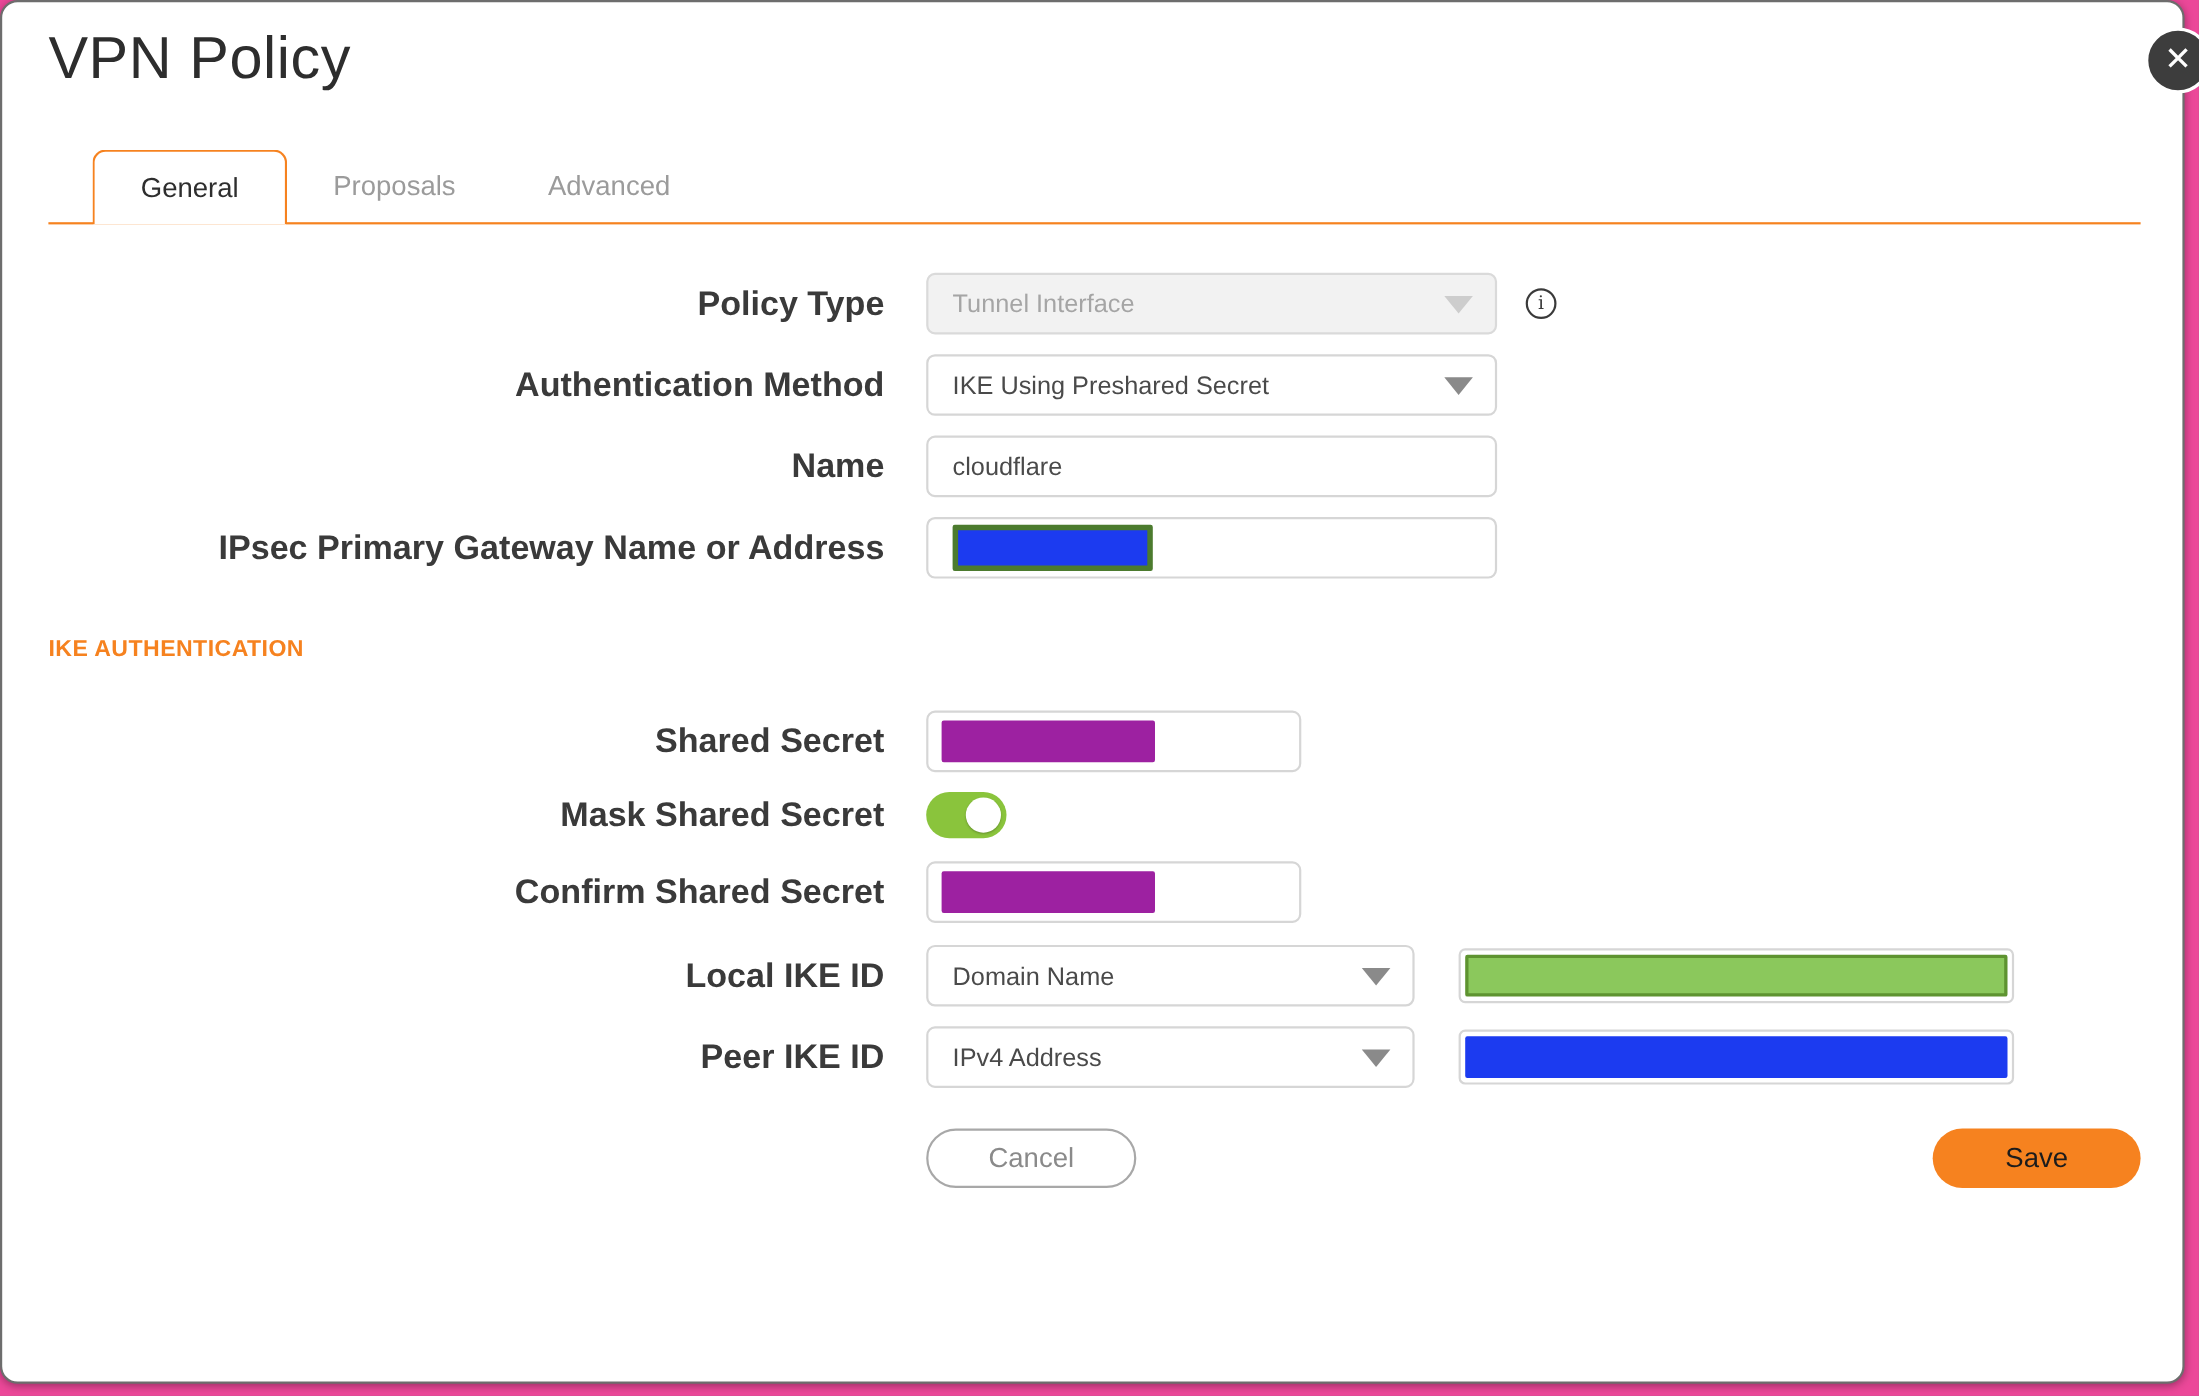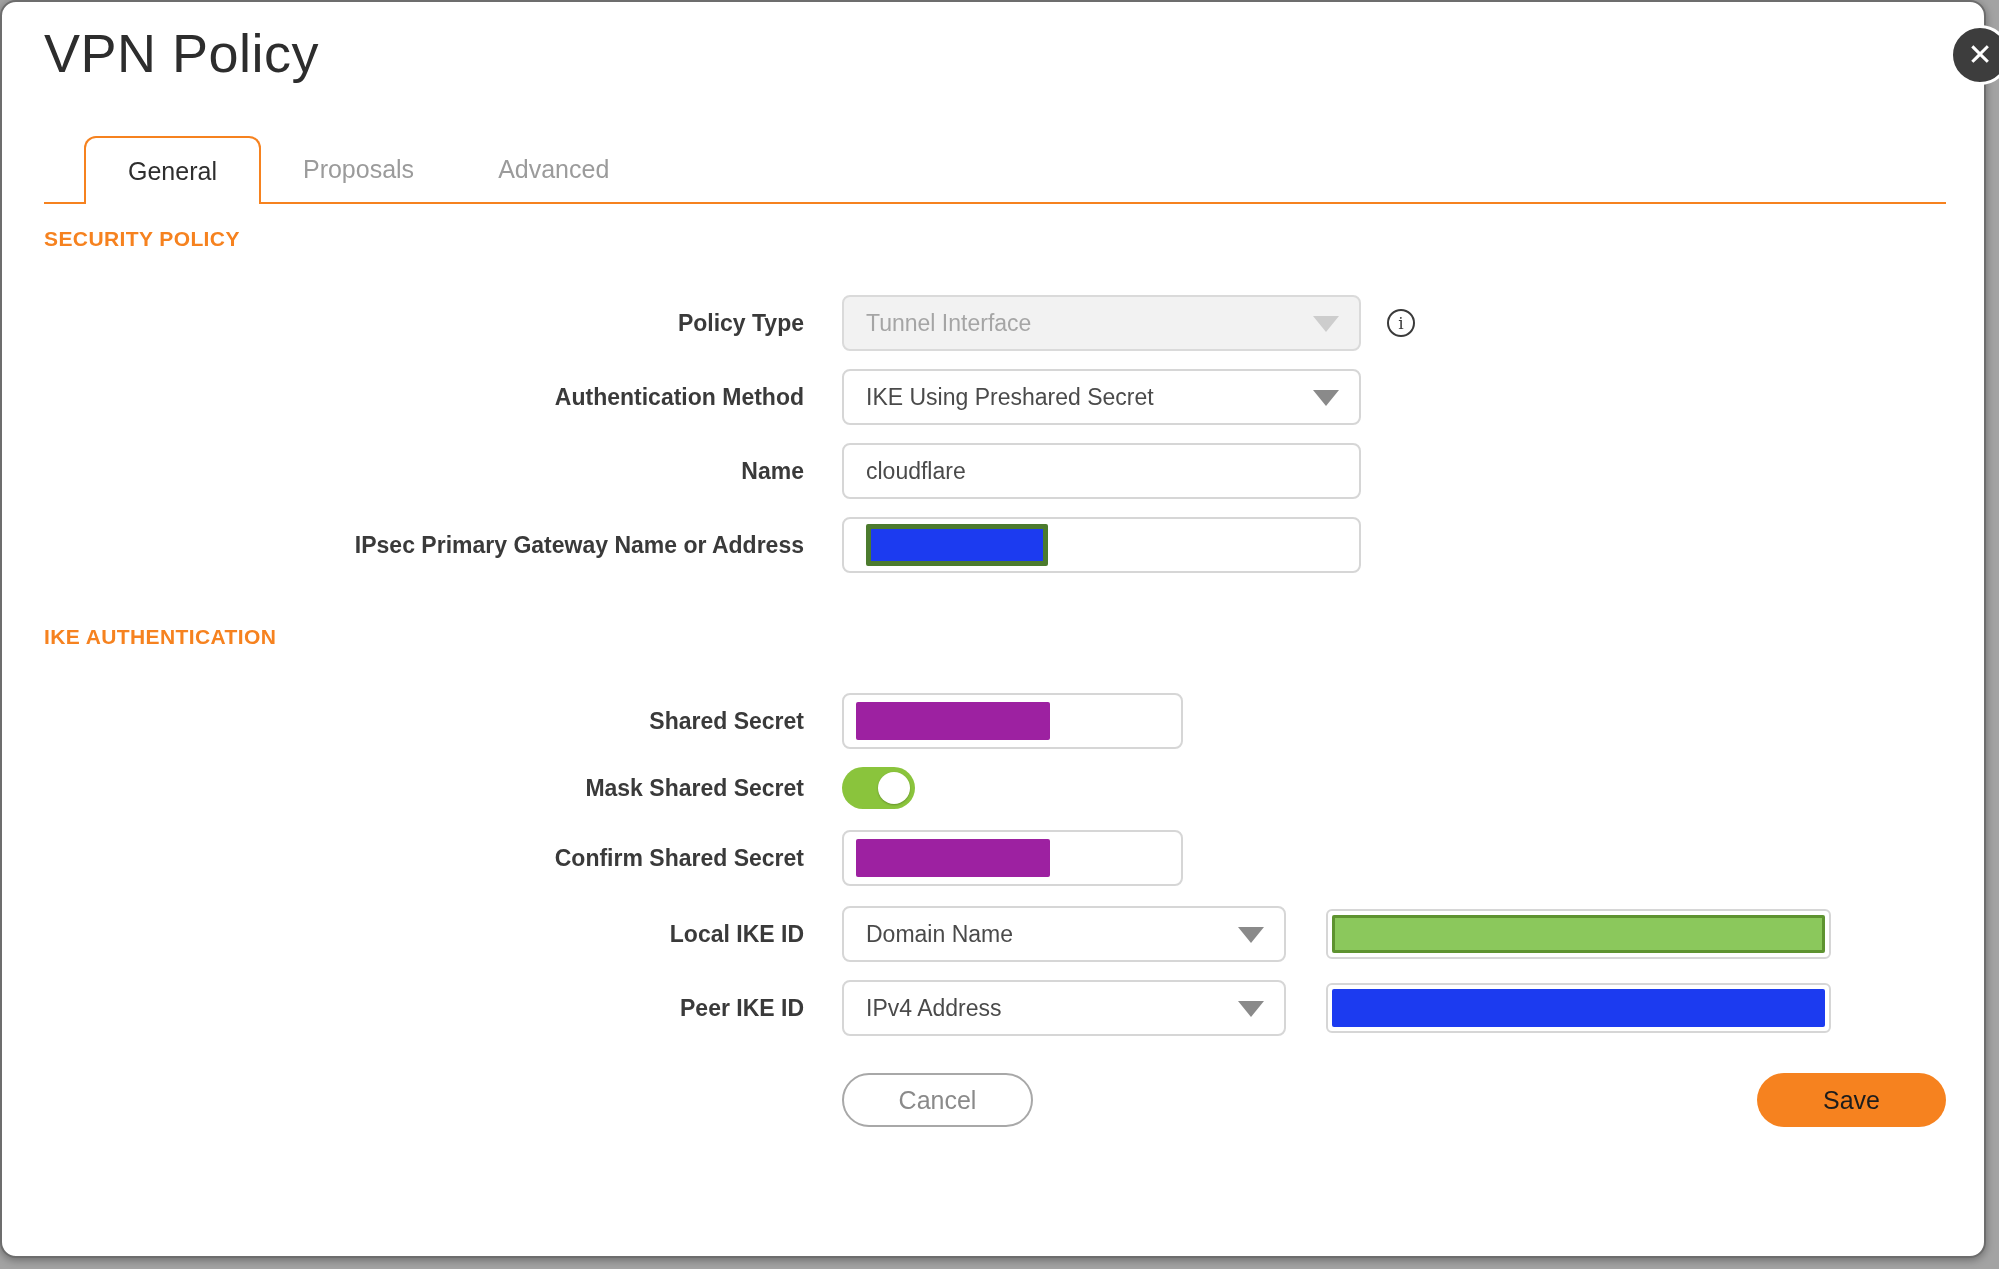--- a/index.html
+++ b/index.html
@@ -1,20 +1,20 @@
 <!DOCTYPE html>
 <html><head>
 <meta charset="utf-8">
 <style>
   * { margin:0; padding:0; box-sizing:border-box; }
   html,body { background:#7a7a7a; }
   body { font-family:"Liberation Sans","DejaVu Sans",sans-serif; }
   #app {
     position:relative; width:1999px; height:1269px;
-    background:#a3a3a3; overflow:hidden;
+    background:#ec4899; overflow:hidden;
   }
   .modal {
     position:absolute; top:0; left:0;
     width:1986px; height:1258px;
     background:#ffffff;
     border:2px solid #6d6d6d;
     border-radius:16px;
     box-shadow:0 2px 8px rgba(0,0,0,.35);
   }
   .close-btn {
@@ -52,21 +52,21 @@
     color:#f6821f; letter-spacing:.4px;
   }
   h2.section.ike { margin-top:52px; }
   .form { margin-top:44px; }
   .form.ike { margin-top:44px; }
   .row {
     display:grid; grid-template-columns:760px 1fr;
     column-gap:38px; align-items:center; margin-bottom:18px;
   }
   .row label {
-    text-align:right; font-size:23px; font-weight:700; color:#3a3a3a;
+    text-align:right; font-size:31px; font-weight:700; color:#3a3a3a;
   }
   .ctl { display:flex; align-items:center; }
   .select, .input {
     height:56px; border:2px solid #d6d6d6; border-radius:8px;
     background:#fff; display:flex; align-items:center;
     padding:0 22px; font-size:23px; color:#4a4a4a; position:relative;
   }
   .w-lg { width:519px; }
   .w-md { width:444px; }
   .w-sm { width:341px; padding:0 12px; }
@@ -120,21 +120,20 @@
   <div class="modal">
     <div class="content">
       <h1 class="title">VPN Policy</h1>
 
       <div class="tabbar">
         <button class="tab first active">General</button>
         <button class="tab">Proposals</button>
         <button class="tab">Advanced</button>
       </div>
 
-      <h2 class="section" style="color: rgb(246, 130, 31);">SECURITY POLICY</h2>
 
       <div class="form">
 
         <div class="row">
           <label>Policy Type</label>
           <div class="ctl">
             <div class="select disabled w-lg">
               <span>Tunnel Interface</span>
               <span class="arrow"></span>
             </div>

